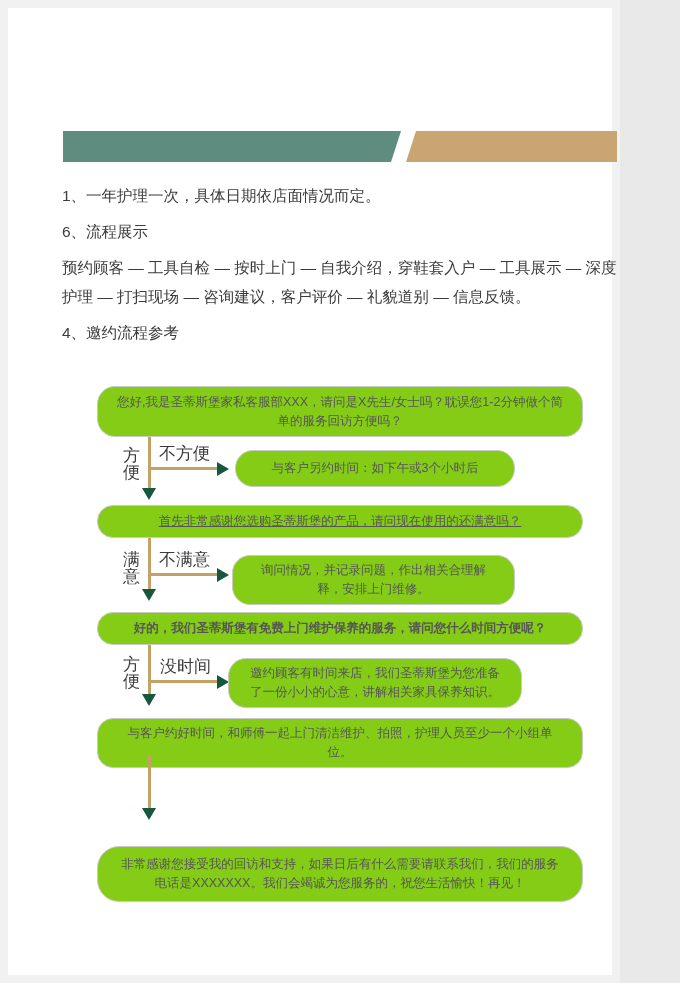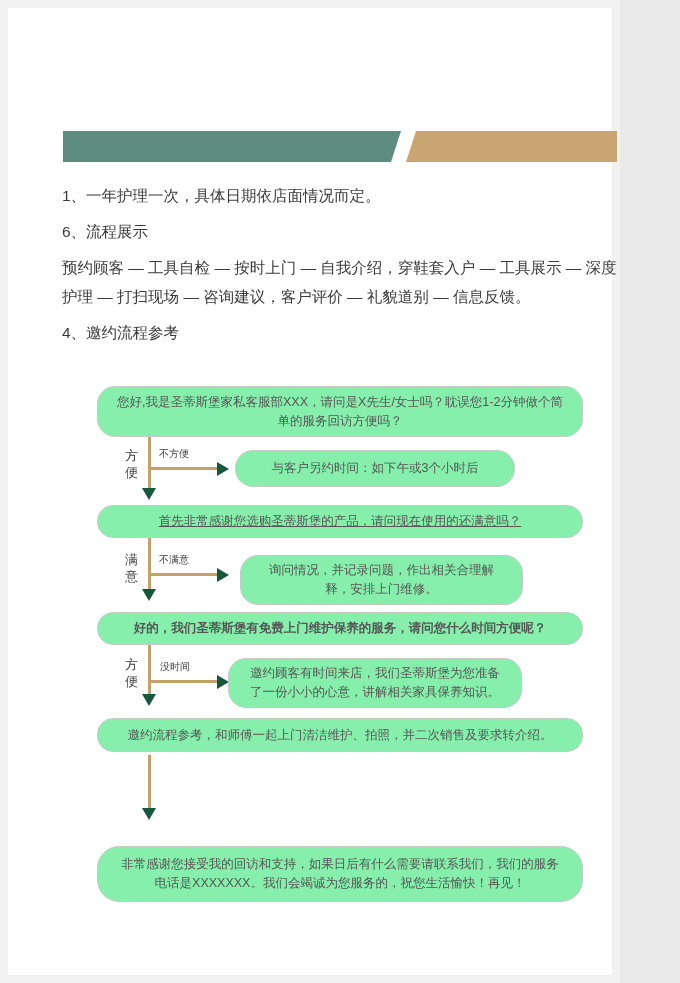--- a/index.html
+++ b/index.html
@@ -39,21 +39,21 @@
     color:#3b3b3b; font-size:15.5px; line-height:29px;
   }
   .bodytext p { margin:0 0 7px 0; }
 
   
   .fbox {
     position:absolute;
     box-sizing:border-box;
     border:1px solid #c9c9c9;
     border-radius:18px;
-    background:#86efac;
+    background:#84cc16;
     color:#565656;
     font-size:12.5px; line-height:19px;
     text-align:center;
     display:flex; align-items:center; justify-content:center;
     padding:5px 18px;
   }
   .step { left:97px; width:486px; }
   .vline { position:absolute; width:3px; background:#c4a166; }
   .hline { position:absolute; height:3px; background:#c4a166; }
   .arr-down {
@@ -63,26 +63,26 @@
     border-top:12px solid #17573d;
   }
   .arr-right {
     position:absolute; width:0; height:0;
     border-top:7px solid transparent;
     border-bottom:7px solid transparent;
     border-left:12px solid #17573d;
   }
   .vlabel {
     position:absolute; width:17px;
-    font-size:13px; line-height:17px;
+    font-size:17px; line-height:17px;
     color:#3b3b3b; text-align:center; word-break:break-all;
   }
   .hlabel {
     position:absolute;
-    font-size:10px; color:#3b3b3b; line-height:14px;
+    font-size:17px; color:#3b3b3b; line-height:14px;
   }
 </style>
 </head>
 <body>
 
 <div class="page">
 
   <div class="banner-green">
     <span>第四章  售后增值服务/定期护理</span>
   </div>
@@ -108,33 +108,33 @@
     <div class="fbox" style="left:235px; top:450px; width:280px; min-height:37px;">与客户另约时间：如下午或3个小时后</div>
 
     <div class="fbox step" style="top:505px; min-height:33px; border-radius:16px;text-decoration:underline;">首先非常感谢您选购圣蒂斯堡的产品，请问现在使用的还满意吗？</div>
 
     <div class="vline" style="left:148px; top:538px; height:52px;"></div>
     <div class="arr-down" style="left:142px; top:589px;"></div>
     <div class="hline" style="left:148px; top:573px; width:70px;"></div>
     <div class="arr-right" style="left:217px; top:568px;"></div>
     <div class="vlabel" style="left:123px; top:551px;">满意</div>
     <div class="hlabel" style="left:159px; top:553px;">不满意</div>
-    <div class="fbox" style="left:232px; top:555px; width:283px; min-height:45px;margin-left:8px;">询问情况，并记录问题，作出相关合理解释，安排上门维修。</div>
+    <div class="fbox" style="left:232px; top:555px; width:283px; min-height:45px;">询问情况，并记录问题，作出相关合理解释，安排上门维修。</div>
 
     <div class="fbox step" style="top:612px; min-height:33px; border-radius:16px;font-weight:bold;">好的，我们圣蒂斯堡有免费上门维护保养的服务，请问您什么时间方便呢？</div>
 
     <div class="vline" style="left:148px; top:645px; height:50px;"></div>
     <div class="arr-down" style="left:142px; top:694px;"></div>
     <div class="hline" style="left:148px; top:680px; width:70px;"></div>
     <div class="arr-right" style="left:217px; top:675px;"></div>
     <div class="vlabel" style="left:123px; top:656px;">方便</div>
     <div class="hlabel" style="left:160px; top:660px;">没时间</div>
     <div class="fbox" style="left:228px; top:658px; width:294px; min-height:47px;">邀约顾客有时间来店，我们圣蒂斯堡为您准备了一份小小的心意，讲解相关家具保养知识。</div>
 
-    <div class="fbox step" style="top:718px; min-height:34px; border-radius:16px;">邀约流程参考，和师傅一起上门清洁维护、拍照，并二次销售及要求转介绍。</div>
+    <div class="fbox step" style="top:718px; min-height:34px; border-radius:16px;">与客户约好时间，和师傅一起上门清洁维护、拍照，护理人员至少一个小组单位。</div>
 
     <div class="vline" style="left:148px; top:755px; height:54px;"></div>
     <div class="arr-down" style="left:142px; top:808px;"></div>
 
     <div class="fbox step" style="top:822px; min-height:56px; border-radius:22px;margin-top:24px;">非常感谢您接受我的回访和支持，如果日后有什么需要请联系我们，我们的服务电话是XXXXXXX。我们会竭诚为您服务的，祝您生活愉快！再见！</div>
 
   </div>
 </div>
 
 </body></html>

